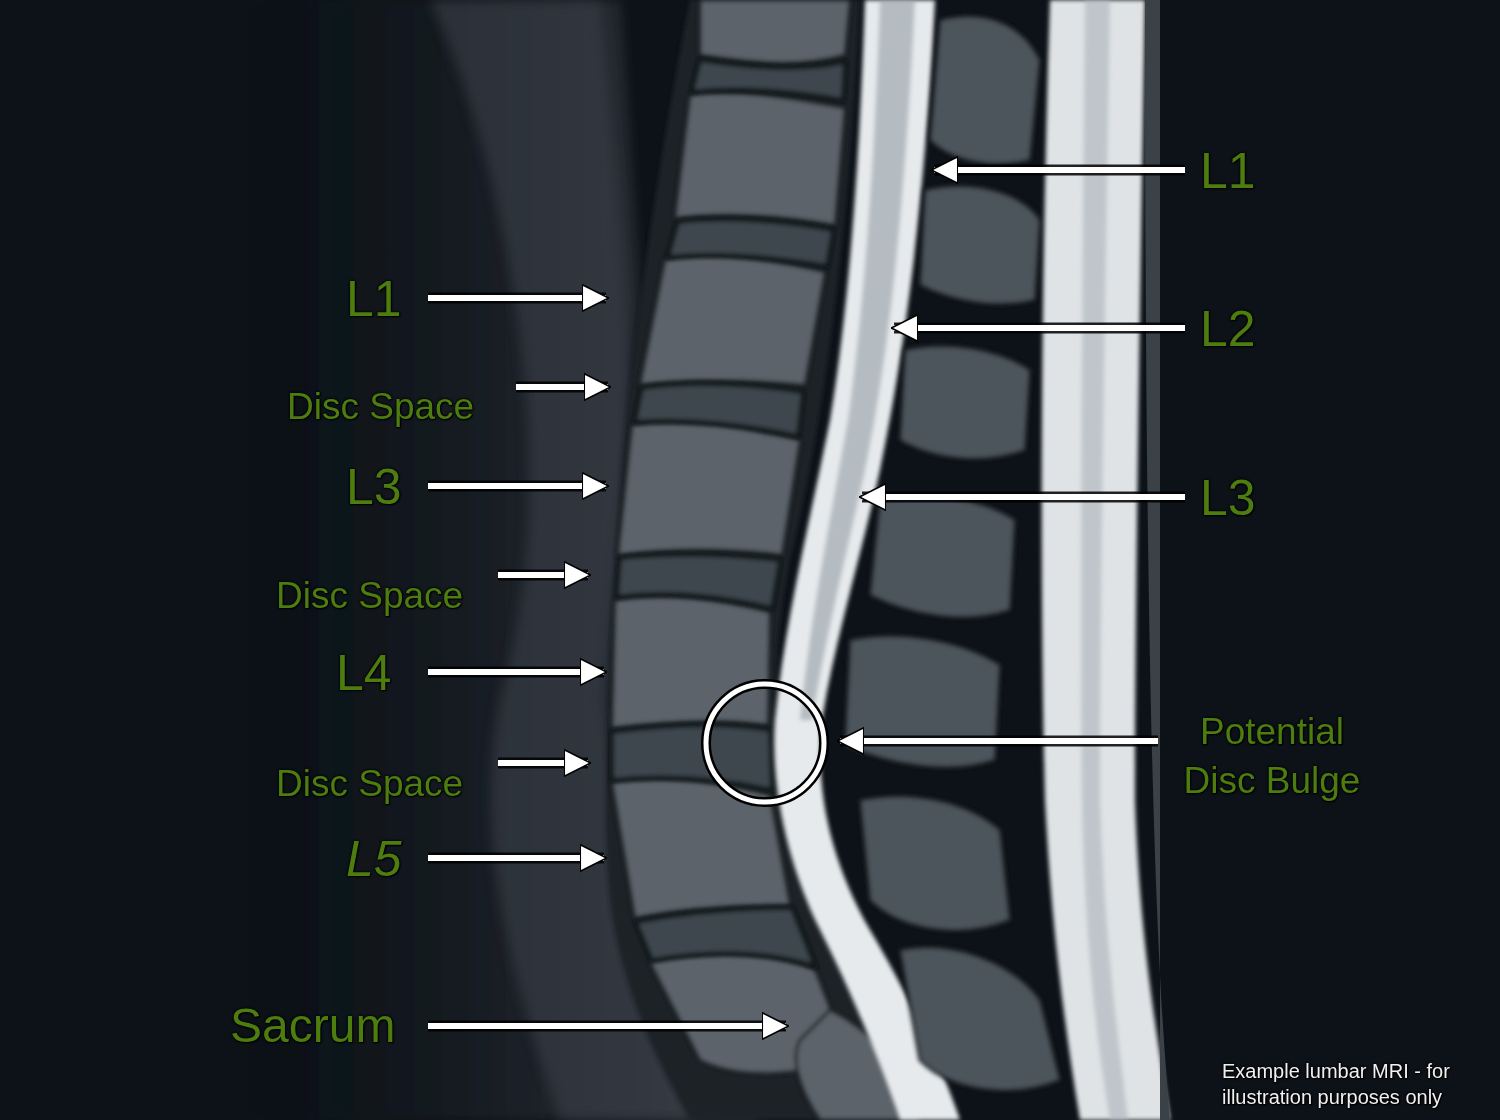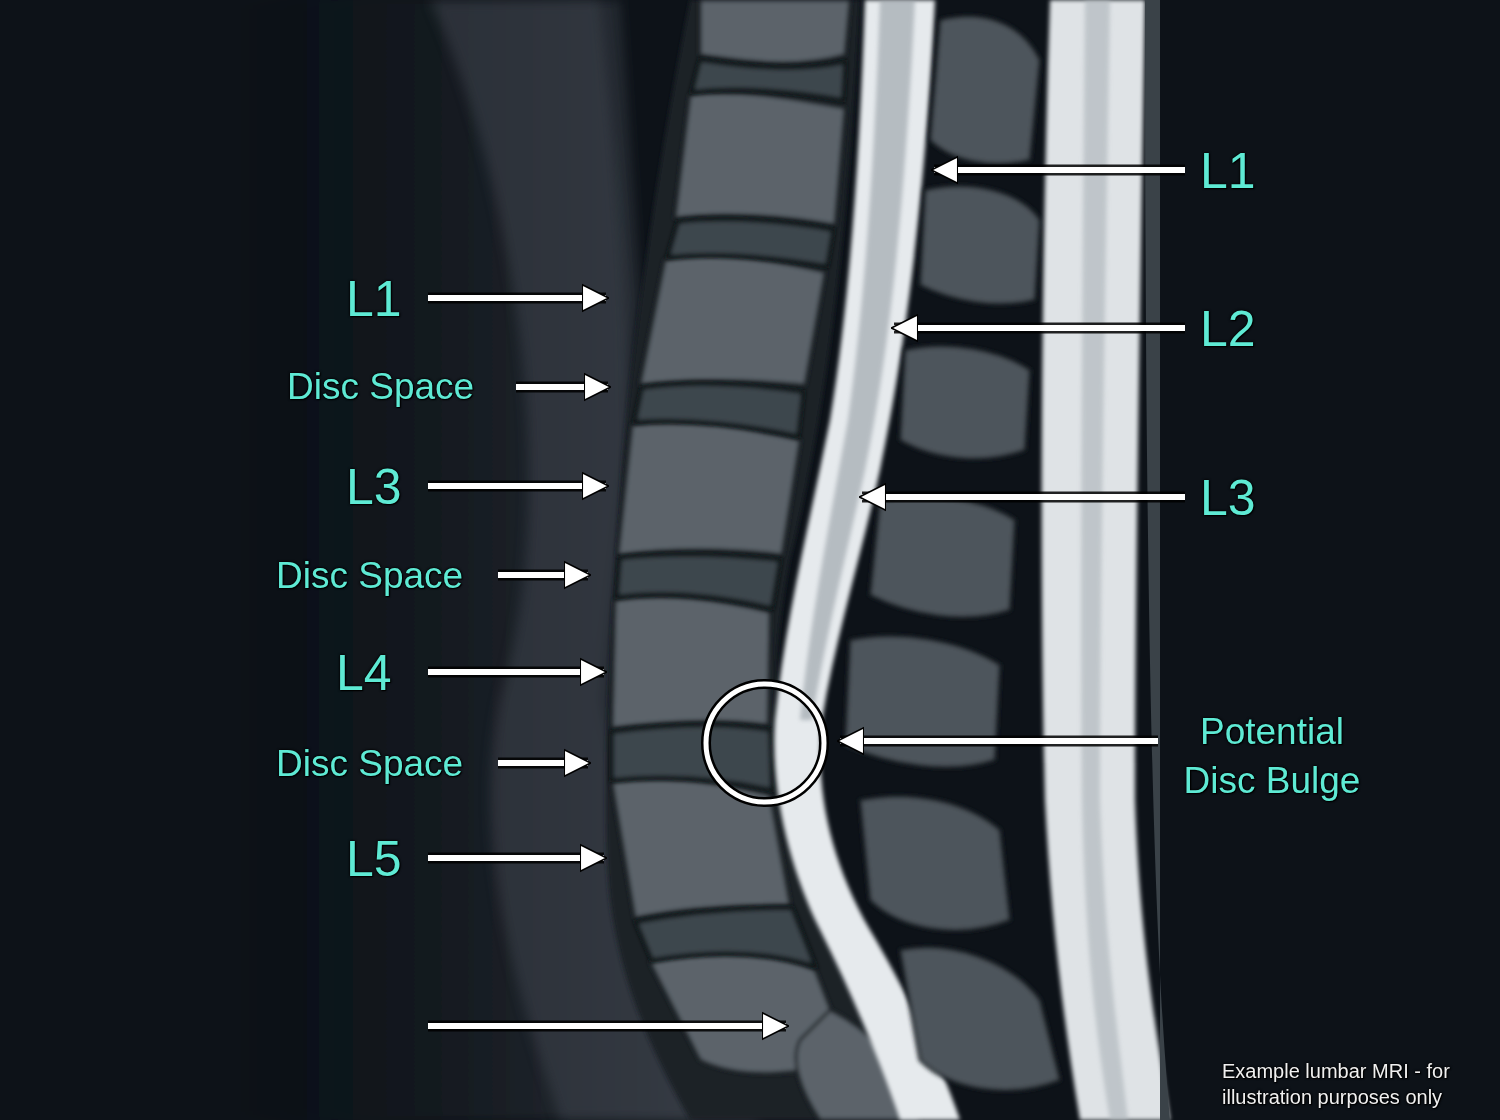--- a/index.html
+++ b/index.html
@@ -1,20 +1,20 @@
 <!DOCTYPE html>
 <html><head>
 <meta charset="utf-8">
 <style>
   html,body{margin:0;padding:0;background:#0c1116;}
   #stage{position:relative;width:1500px;height:1120px;overflow:hidden;background:#0d1218;font-family:"Liberation Sans",sans-serif;}
   svg#mri{position:absolute;left:0;top:0;}
-  .lbl{position:absolute;color:#5eead4;white-space:nowrap;text-shadow:0 0 3px #000,0 0 2px #000,1px 1px 1px #000;line-height:1;}
+  .lbl{position:absolute;color:#4d7c0f;white-space:nowrap;text-shadow:0 0 3px #000,0 0 2px #000,1px 1px 1px #000;line-height:1;}
   .big{font-size:50px;}
-  .mid{font-size:37px;}
+  .mid{font-size:37px;margin-top:20px;}
   .sac{font-size:48px;}
   .note{font-size:20px;line-height:26px;color:#f0f0f0;}
 </style>
 </head>
 <body>
 
 <div id="stage">
 
   <svg id="mri" width="1500" height="1120" viewBox="0 0 1500 1120">
     <defs>
@@ -122,21 +122,22 @@
     <circle cx="765" cy="743" r="59" fill="none" stroke="#000" stroke-width="10"></circle>
     <circle cx="765" cy="743" r="59" fill="none" stroke="#fff" stroke-width="5"></circle>
   </svg>
 
   <div class="lbl big" style="left:346px;top:274px;">L1</div>
   <div class="lbl mid" style="left:287px;top:368px;">Disc Space</div>
   <div class="lbl big" style="left:346px;top:462px;">L3</div>
   <div class="lbl mid" style="left:276px;top:557px;">Disc Space</div>
   <div class="lbl big" style="left:336px;top:648px;">L4</div>
   <div class="lbl mid" style="left:276px;top:745px;">Disc Space</div>
-  <div class="lbl big" style="left:346px;top:834px;">L5</div>
+  <div class="lbl big" style="left:346px;top:834px;font-style:italic;">L5</div>
+  <div class="lbl sac" style="left:230px;top:1002px;">Sacrum</div>
 
   <div class="lbl big" style="left:1200px;top:146px;">L1</div>
   <div class="lbl big" style="left:1200px;top:304px;text-align:center;">L2</div>
   <div class="lbl big" style="left:1200px;top:473px;">L3</div>
 
   <div class="lbl note" style="left:1222px;top:1058px;">
     <div>Example lumbar MRI - for</div>
     <div>illustration purposes only</div>
   </div>
 

